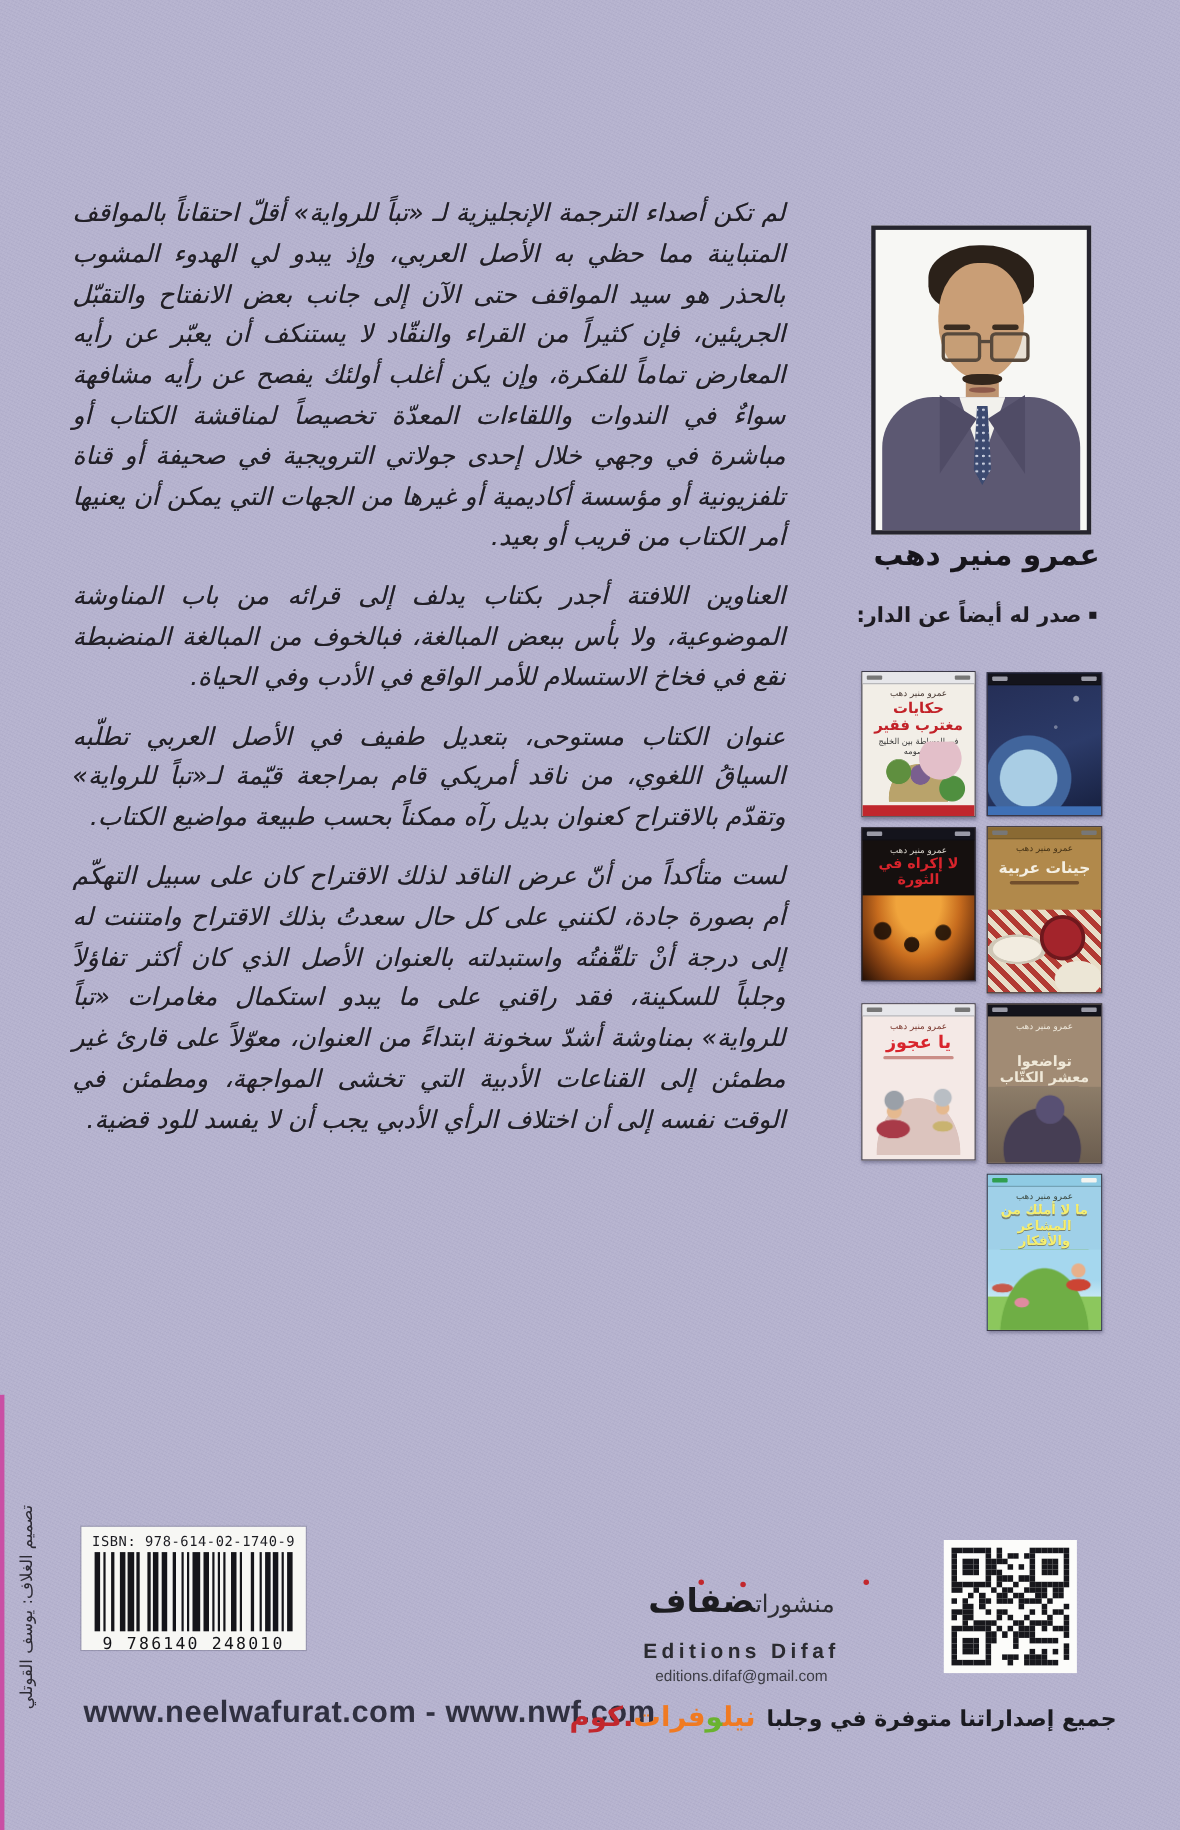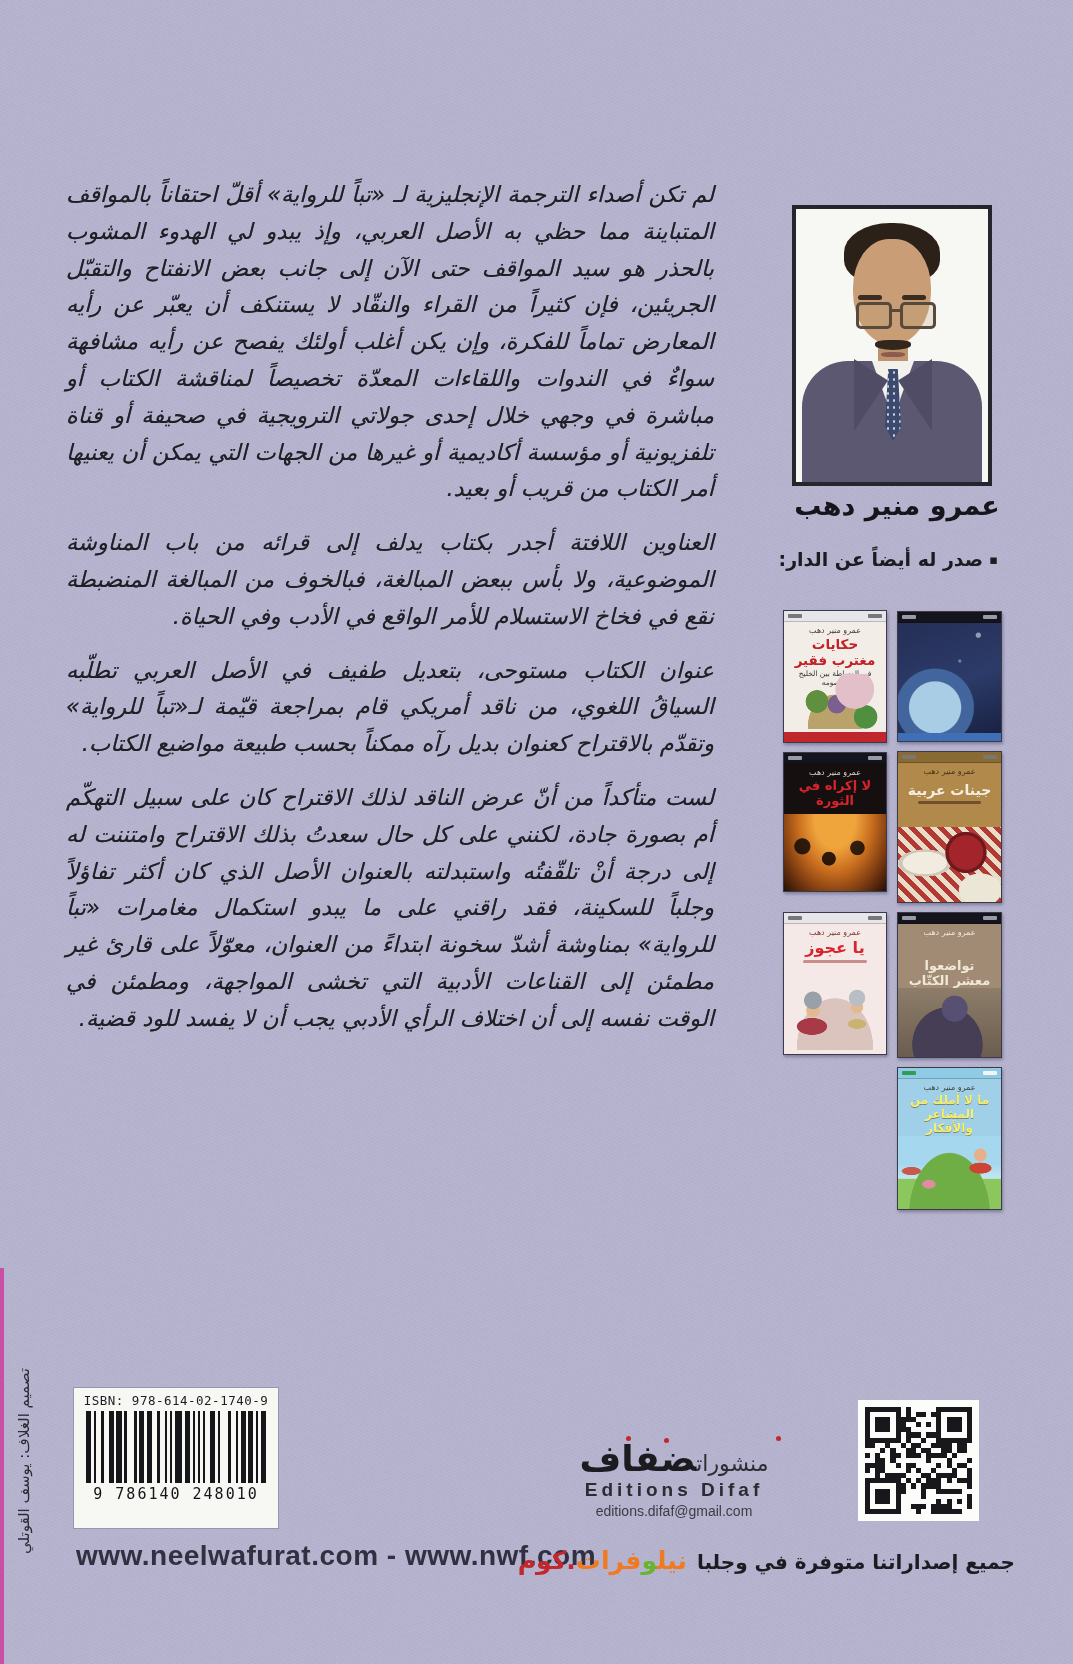--- a/index.html
+++ b/index.html
@@ -111,37 +111,37 @@
      radial-gradient(ellipse at 30% 66%,#e08ba0 0 6%,transparent 7%),
      radial-gradient(ellipse at 13% 48%,#c75a4a 0 7%,transparent 8%),
      radial-gradient(ellipse at 50% 108%,#6fae45 0 55%,transparent 56%),
      linear-gradient(#a5d7ee 0 38%,#c4e6f3 58%,#8cc75d 59%);}
 
   
   #designer{left:-101px;top:1452px;width:250px;text-align:center;transform:rotate(-90deg);
             direction:rtl;font-size:15px;color:#2c2a33;letter-spacing:.5px;}
   #pink-strip{left:0;top:1268px;width:4px;height:396px;background:#c94fa4;}
 
-  #barcode{left:74px;top:1388px;width:204px;height:140px;background:#f7f7f4;
+  #barcode{left:74px;top:1388px;width:204px;height:112px;background:#f7f7f4;
            box-shadow:0 0 0 1px rgba(60,60,80,.25);text-align:center;}
   #isbn-line{font-family:"DejaVu Sans Mono",monospace;font-size:12.5px;color:#1c1c22;padding-top:5px;letter-spacing:.5px;}
   #bars{display:flex;height:72px;margin:3px 12px 0;}
   #bars span{height:100%;}
   #barcode-digits{font-family:"DejaVu Sans Mono",monospace;font-size:15px;color:#141418;letter-spacing:2px;margin-top:2px;}
 
   .pub{position:absolute;text-align:center;}
   #pub-ikhtilef{left:292px;top:1440px;width:240px;}
   #pub-difaf{left:543px;top:1438px;width:262px;}
   .pub .ar{direction:rtl;color:#2d2d33;position:relative;display:inline-block;}
   #pub-ikhtilef .ar{font-size:27px;letter-spacing:-1px;}
   #pub-difaf .ar .light{font-size:22px;}
-  #pub-difaf .ar .bold{font-size:36px;font-weight:bold;color:#1c1c20;}
+  #pub-difaf .ar .bold{font-size:30px;font-weight:bold;color:#1c1c20;}
   .pub .en{font-family:"Liberation Sans",sans-serif;font-weight:bold;color:#2b2b31;}
   #pub-ikhtilef .en{font-size:17px;letter-spacing:1px;margin-top:1px;}
-  #pub-difaf .en{font-size:19px;letter-spacing:4px;margin-top:0;}
+  #pub-difaf .en{font-size:19px;letter-spacing:4px;margin-top:18px;}
   .pub .email{font-family:"Liberation Sans",sans-serif;font-size:14px;color:#3c3c44;margin-top:2px;}
   .dots{position:absolute;width:5px;height:5px;border-radius:50%;top:-2px;}
   #pub-ikhtilef .dots{left:30px;background:#e65c1e;box-shadow:52px 3px 0 #e65c1e,118px -1px 0 #e65c1e;}
   #pub-difaf .dots{left:46px;background:#c2272d;box-shadow:38px 2px 0 #c2272d,150px 0 0 #c2272d;}
 
   #qr{left:858px;top:1400px;width:121px;height:121px;background:#fcfcfa;padding:7px;box-sizing:border-box;}
   #qr-grid{display:grid;grid-template-columns:repeat(21,1fr);width:107px;height:107px;}
   #qr-grid i{display:block;}
   #qr-grid i.b{background:#17171c;}
 

